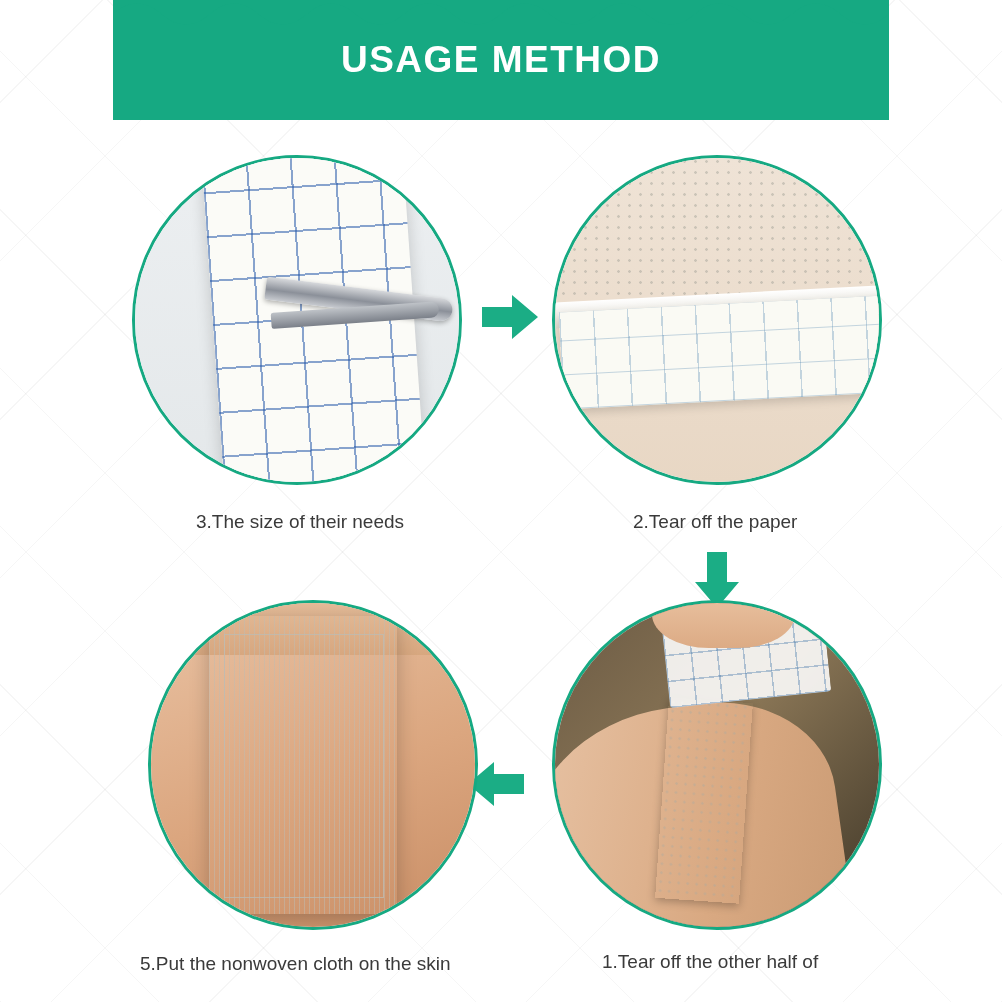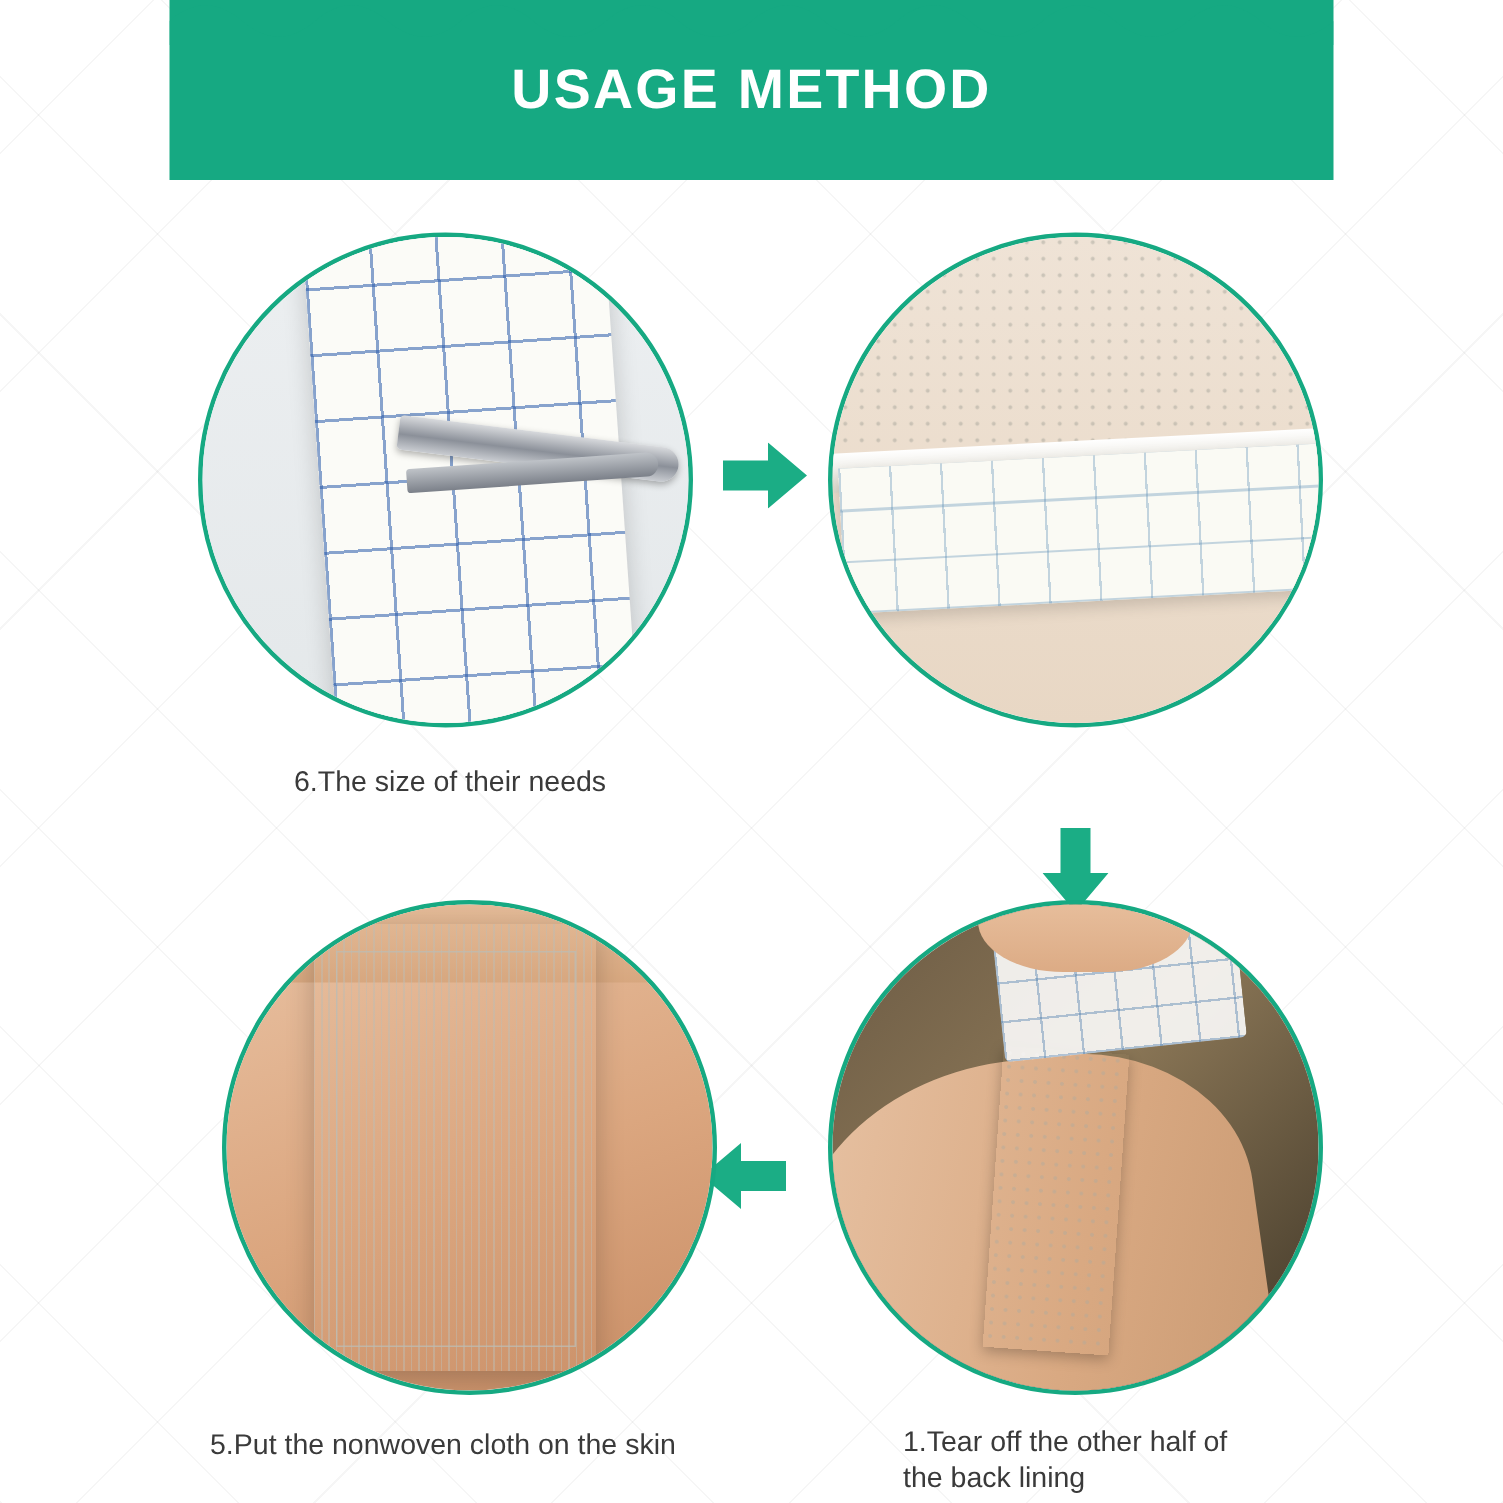--- a/index.html
+++ b/index.html
@@ -270,53 +270,53 @@
     <div class="header-title">USAGE METHOD</div>
   </div>
 
   <div class="circle" style="left:132px; top:155px; width:330px; height:330px;">
     <div class="photo p1">
       <div class="sheet"></div>
       <div class="scissor"></div>
       <div class="scissor2"></div>
     </div>
   </div>
-  <div class="caption" style="left:196px; top:510px; width:320px;">6.The size of their needs</div>
+  <div class="caption" style="left:196px; top:510px; width:320px;">3.The size of their needs</div>
 
   <div class="arrow" style="left:482px; top:295px;">
     <svg width="56" height="44" viewBox="0 0 56 44">
       <polygon points="0,12 30,12 30,0 56,22 30,44 30,32 0,32" fill="#1bad85"></polygon>
     </svg>
   </div>
 
   <div class="circle" style="left:552px; top:155px; width:330px; height:330px;">
     <div class="photo p2">
       <div class="nonwoven"></div>
       <div class="fold"></div>
       <div class="liner"></div>
     </div>
   </div>
+  <div class="caption" style="left:633px; top:510px; width:320px;">2.Tear off the paper</div>
 
   <div class="arrow" style="left:695px; top:552px;">
     <svg width="44" height="56" viewBox="0 0 44 56">
       <polygon points="12,0 32,0 32,30 44,30 22,56 0,30 12,30" fill="#1bad85"></polygon>
     </svg>
   </div>
 
   <div class="circle" style="left:552px; top:600px; width:330px; height:330px;">
     <div class="photo p3">
       <div class="arm"></div>
       <div class="tape"></div>
       <div class="film"></div>
       <div class="fingers"></div>
     </div>
   </div>
   <div class="caption" style="left:602px; top:950px; width:330px;">
     <div>1.Tear off the other half of</div>
-    <div>the back lining</div>
   </div>
 
   <div class="arrow" style="left:468px; top:762px;">
     <svg width="56" height="44" viewBox="0 0 56 44">
       <polygon points="56,12 26,12 26,0 0,22 26,44 26,32 56,32" fill="#1bad85"></polygon>
     </svg>
   </div>
 
   <div class="circle" style="left:148px; top:600px; width:330px; height:330px;">
     <div class="photo p4">

